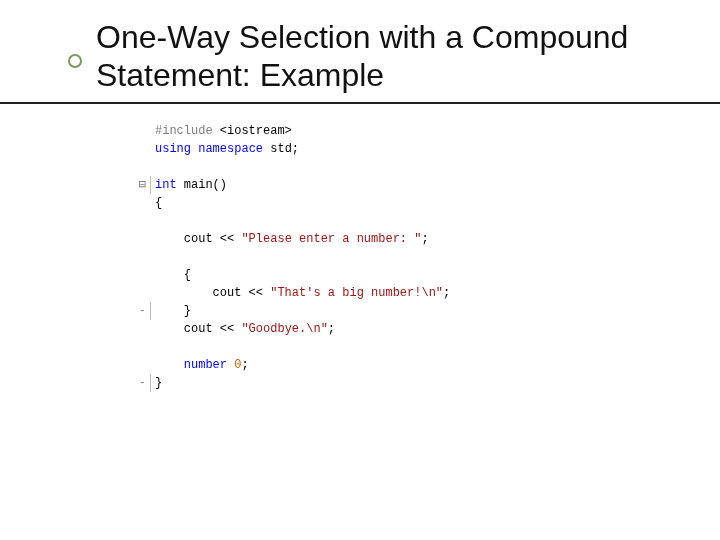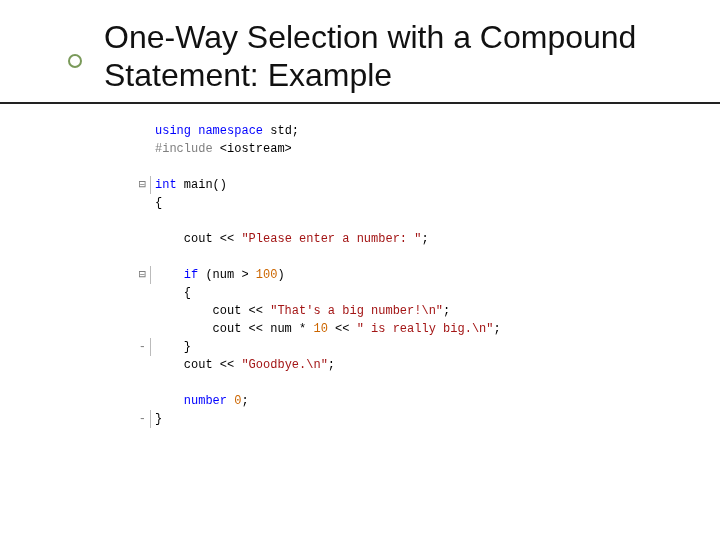--- a/index.html
+++ b/index.html
@@ -22,21 +22,21 @@
     left: 68px;
     top: 54px;
     width: 14px;
     height: 14px;
     border: 2px solid #7a9a5a;
     border-radius: 50%;
     box-sizing: border-box;
   }
   .title {
     position: absolute;
-    left: 104px;
+    left: 96px;
     top: 18px;
     right: 40px;
     font-size: 32px;
     line-height: 1.2;
     color: #111;
   }
   .title-underline {
     position: absolute;
     left: 0;
     right: 0;
@@ -74,31 +74,29 @@
 </style>
 </head>
 <body>
 
 <div class="slide">
   <span class="bullet"></span>
   <div class="title">One-Way Selection with a Compound Statement: Example</div>
   <div class="title-underline"></div>
 
   <div class="code-wrap" id="code-block">
+      <div class="code-line"><span class="gutter fold"></span><span><span class="pre">#include </span><span class="inc">&lt;iostream&gt;</span></span></div>
       <div class="code-line"><span class="gutter fold"></span><span><span class="kw">using</span> <span class="kw">namespace</span> std;</span></div>
-      <div class="code-line"><span class="gutter fold"></span><span><span class="pre">#include </span><span class="inc">&lt;iostream&gt;</span></span></div>
       <div class="code-line"><span class="gutter fold"></span><span></span></div>
       <div class="code-line"><span class="gutter fold">⊟</span><span><span class="kw">int</span> main()</span></div>
       <div class="code-line"><span class="gutter fold"></span><span>{</span></div>
       <div class="code-line"><span class="gutter fold"></span><span></span></div>
       <div class="code-line"><span class="gutter fold"></span><span>    cout &lt;&lt; <span class="str">"Please enter a number: "</span>;</span></div>
       <div class="code-line"><span class="gutter fold"></span><span></span></div>
-      <div class="code-line"><span class="gutter fold">⊟</span><span>    <span class="kw">if</span> (num &gt; <span class="num">100</span>)</span></div>
       <div class="code-line"><span class="gutter fold"></span><span>    {</span></div>
       <div class="code-line"><span class="gutter fold"></span><span>        cout &lt;&lt; <span class="str">"That's a big number!\n"</span>;</span></div>
-      <div class="code-line"><span class="gutter fold"></span><span>        cout &lt;&lt; num * <span class="num">10</span> &lt;&lt; <span class="str">" is really big.\n"</span>;</span></div>
       <div class="code-line"><span class="gutter fold">-</span><span>    }</span></div>
       <div class="code-line"><span class="gutter fold"></span><span>    cout &lt;&lt; <span class="str">"Goodbye.\n"</span>;</span></div>
       <div class="code-line"><span class="gutter fold"></span><span></span></div>
       <div class="code-line"><span class="gutter fold"></span><span>    <span class="kw">number</span> <span class="num">0</span>;</span></div>
       <div class="code-line"><span class="gutter fold">-</span><span>}</span></div>
     </div>
 </div>
 
 </body></html>

